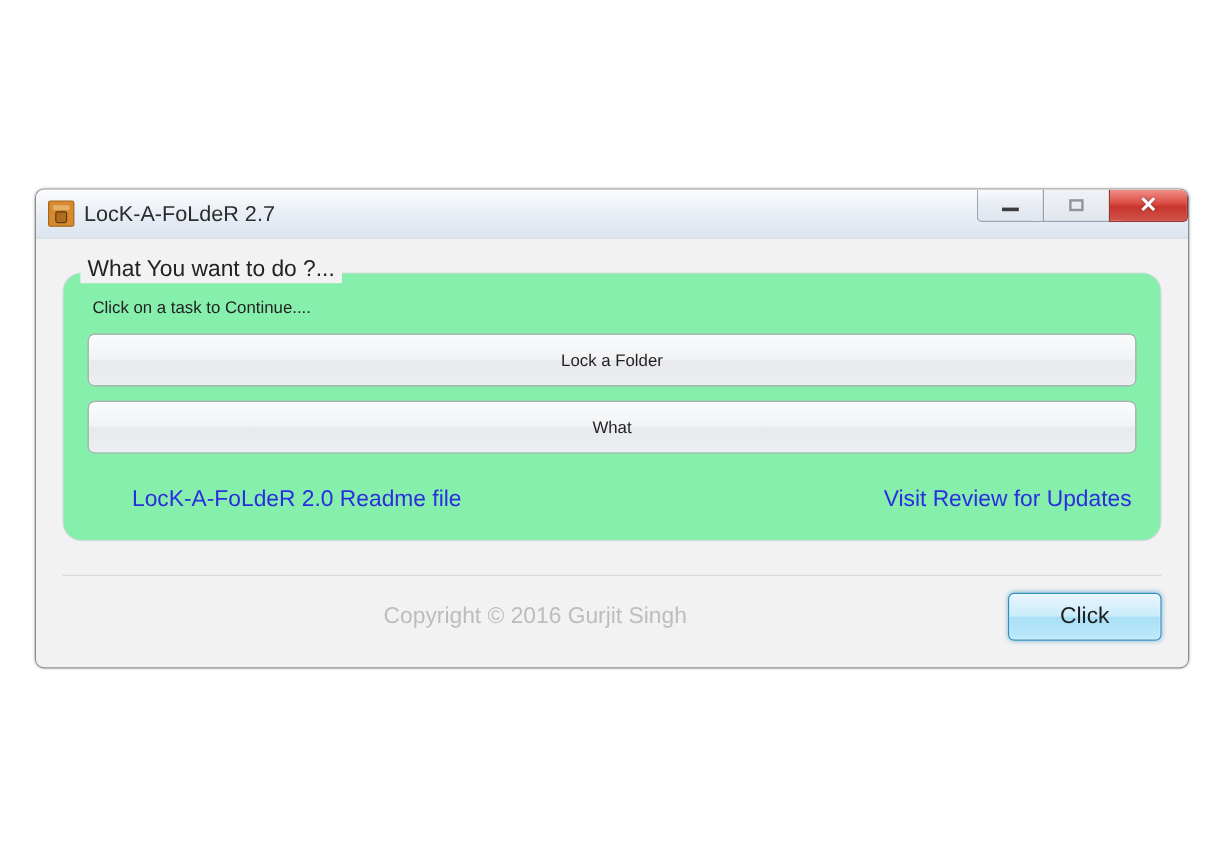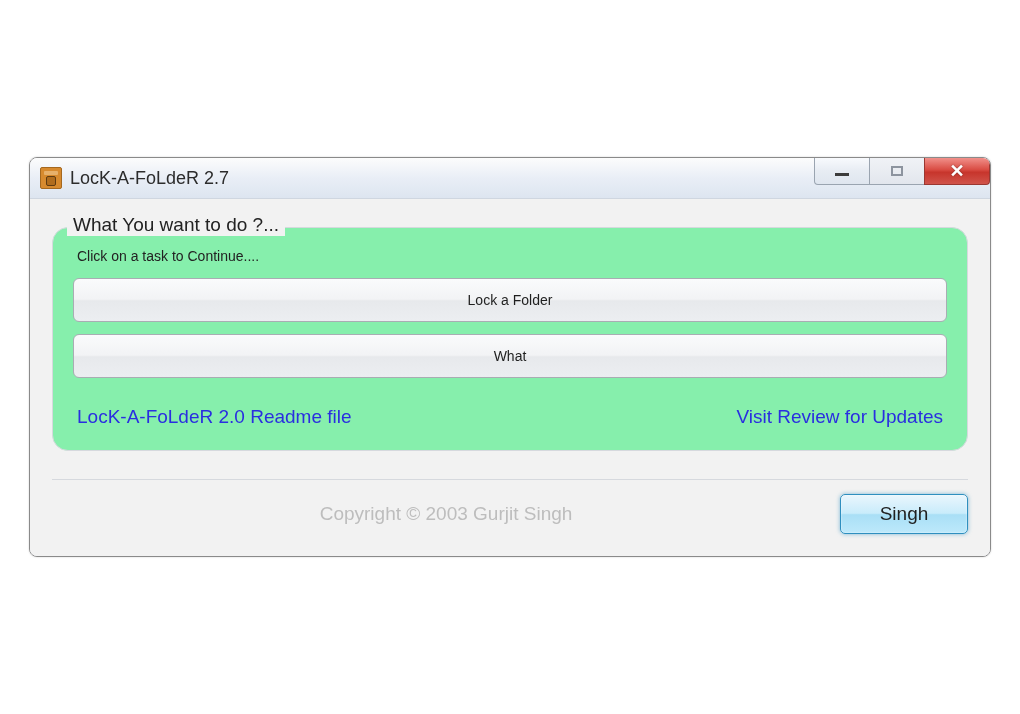--- a/index.html
+++ b/index.html
@@ -151,20 +151,21 @@
   .links-row {
     display: flex;
     justify-content: space-between;
     margin-top: 28px;
     padding: 0 4px;
   }
   .link {
     color: #2a2ee0;
     font-size: 19px;
     cursor: pointer;
+    margin-left: 33px;
   }
   .footer {
     margin-top: 28px;
     border-top: 1px solid #d6d9de;
     padding-top: 14px;
     display: flex;
     align-items: center;
     justify-content: space-between;
   }
   .copyright {
@@ -216,17 +217,17 @@
       <button class="task-btn">Lock a Folder</button>
       <button class="task-btn">What</button>
 
       <div class="links-row">
         <span class="link">LocK-A-FoLdeR 2.0 Readme file</span>
         <span class="link">Visit Review for Updates</span>
       </div>
     </div>
 
     <div class="footer">
-      <span class="copyright">Copyright © 2003 Gurjit Singh</span>
-      <button class="close-btn">Singh</button>
+      <span class="copyright">Copyright © 2016 Gurjit Singh</span>
+      <button class="close-btn">Click</button>
     </div>
   </div>
 </div>
 
 </body></html>

